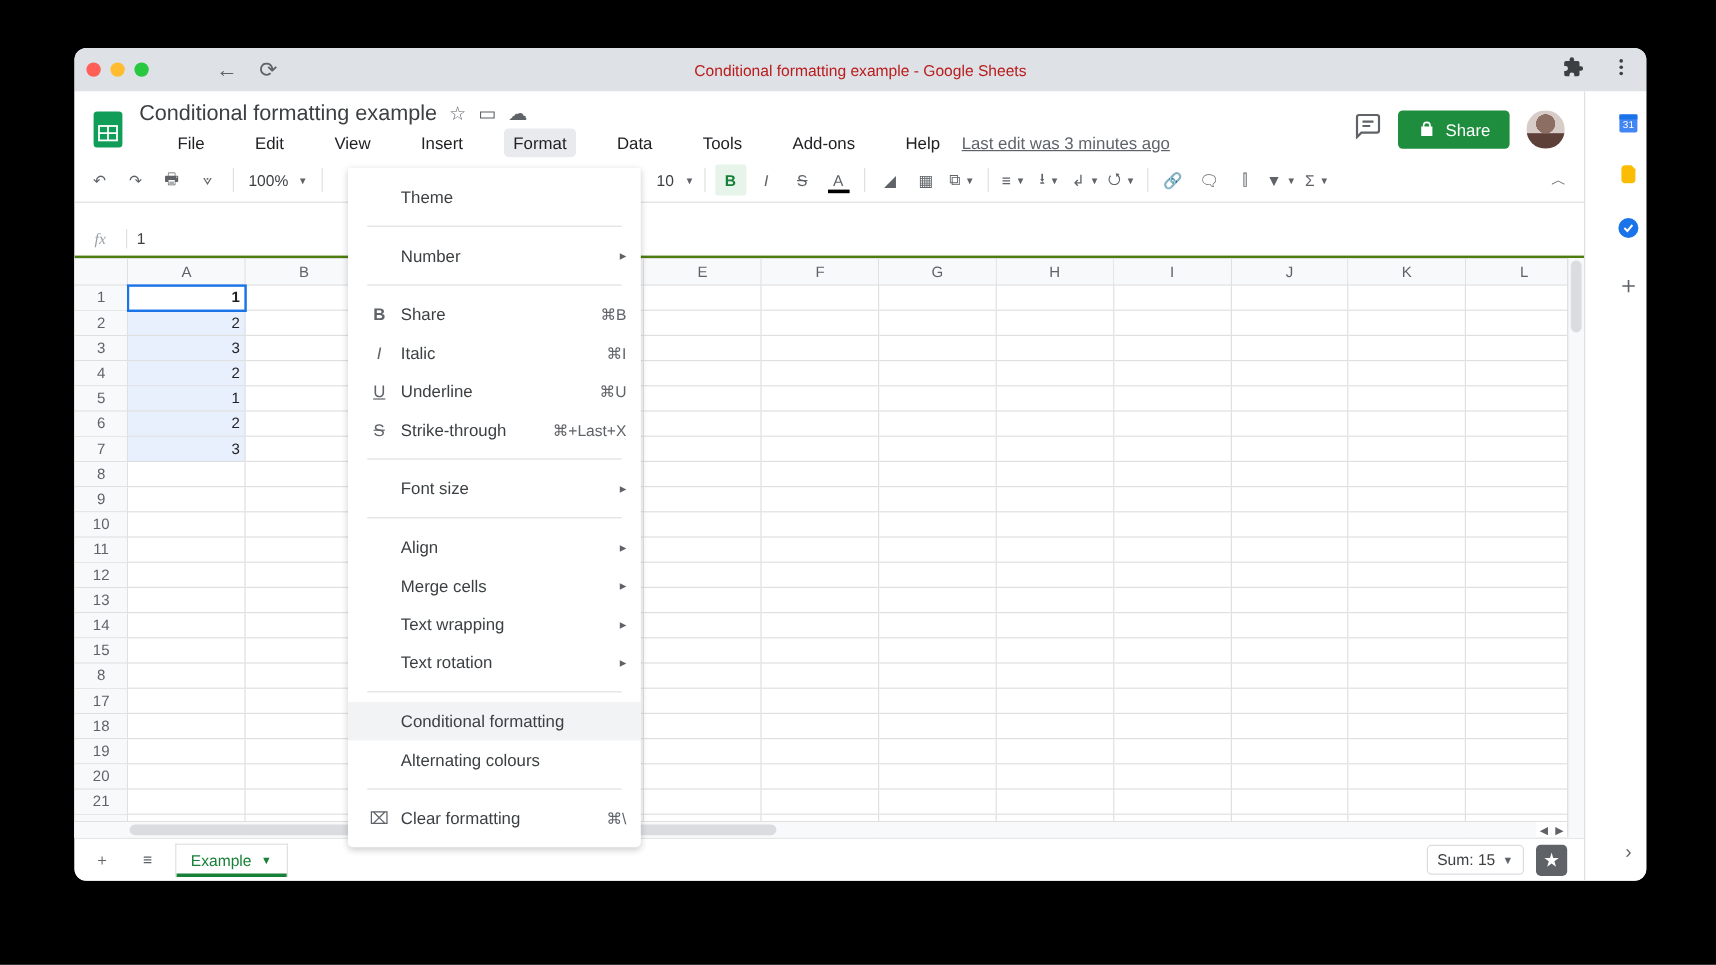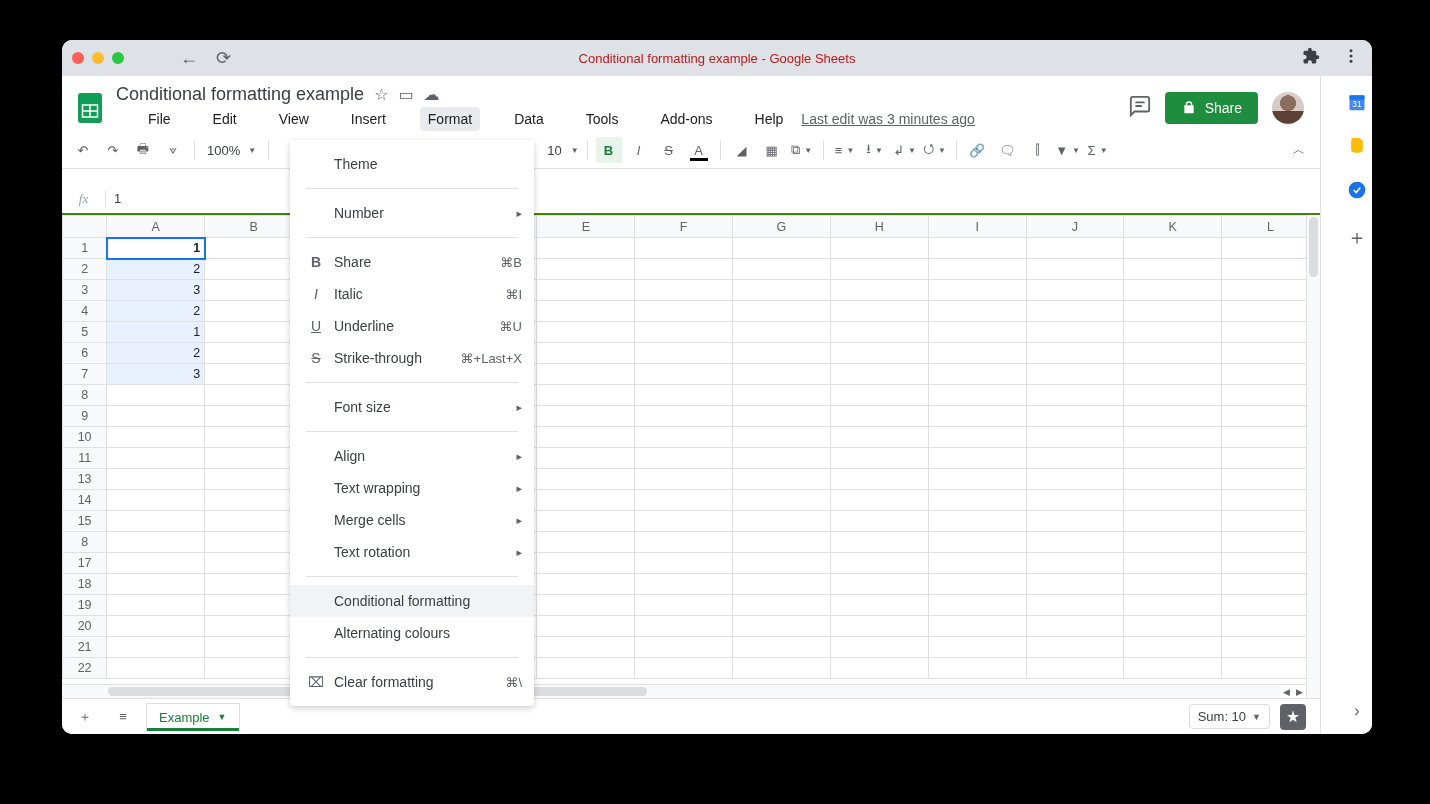--- a/index.html
+++ b/index.html
@@ -389,20 +389,34 @@
                   <td></td>
                   <td></td>
                   <td></td>
                   <td></td>
                   <td></td>
                   <td></td>
                   <td></td>
                   <td></td>
                 </tr>
                 <tr>
+                  <th class="">12</th>
+                  <td class=""></td>
+                  <td></td>
+                  <td></td>
+                  <td></td>
+                  <td></td>
+                  <td></td>
+                  <td></td>
+                  <td></td>
+                  <td></td>
+                  <td></td>
+                  <td></td>
+                </tr>
+                <tr>
                   <th class="">13</th>
                   <td class=""></td>
                   <td></td>
                   <td></td>
                   <td></td>
                   <td></td>
                   <td></td>
                   <td></td>
                   <td></td>
                   <td></td>
@@ -554,21 +568,21 @@
 
       <div class="footer">
         <div class="ft-btn">＋</div>
         <div class="ft-btn">≡</div>
         <div class="sheet-tab">
           <span>Example</span>
           <span class="dd">▼</span>
         </div>
         <div class="ft-right">
           <div class="sum-box">
-              <span>Sum: 10</span>
+              <span>Sum: 15</span>
               <span style="font-size:9px;color:#5f6368">▼</span>
             </div>
           <div class="explore-btn">
               <svg viewBox="0 0 24 24">
                 <path d="M12 2l2 7h7l-5.5 4 2 7L12 16l-5.5 4 2-7L3 9h7z"></path>
               </svg>
             </div>
         </div>
       </div>
     </div>
@@ -635,25 +649,25 @@
         <span class="fm-icon"></span>
         <span class="fm-label">Font size</span>
       </div>
     <div class="fm-div"></div>
     <div class="fm-item fm-sub">
         <span class="fm-icon"></span>
         <span class="fm-label">Align</span>
       </div>
     <div class="fm-item fm-sub">
         <span class="fm-icon"></span>
+        <span class="fm-label">Merge cells</span>
+      </div>
+    <div class="fm-item fm-sub">
+        <span class="fm-icon"></span>
         <span class="fm-label">Text wrapping</span>
-      </div>
-    <div class="fm-item fm-sub">
-        <span class="fm-icon"></span>
-        <span class="fm-label">Merge cells</span>
       </div>
     <div class="fm-item fm-sub">
         <span class="fm-icon"></span>
         <span class="fm-label">Text rotation</span>
       </div>
     <div class="fm-div"></div>
     <div class="fm-item hov">
         <span class="fm-icon"></span>
         <span class="fm-label">Conditional formatting</span>
       </div>

